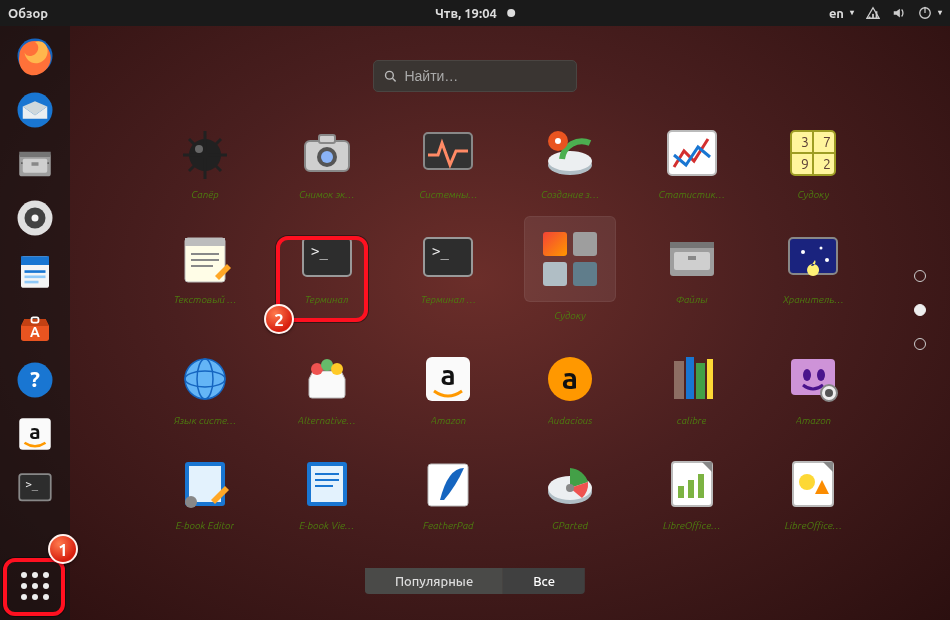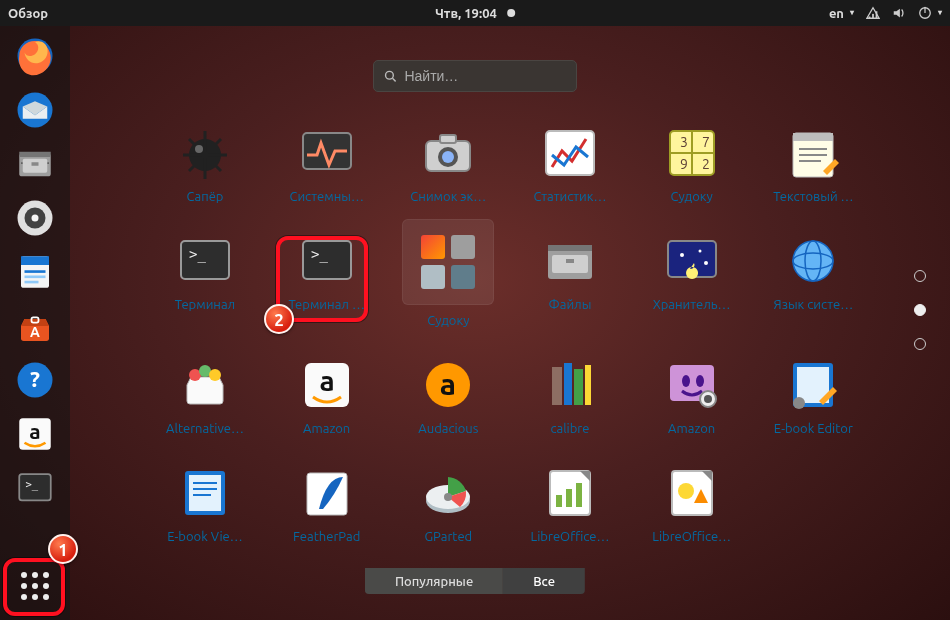--- a/index.html
+++ b/index.html
@@ -72,23 +72,24 @@
   .app {
     display: flex; flex-direction: column; align-items: center; gap: 8px;
     width: 110px; cursor: pointer;
   }
   .app-icon {
     width: 56px; height: 56px; border-radius: 6px;
     display: flex; align-items: center; justify-content: center;
     position: relative;
   }
   .app-label {
-    font-size: 13px; color: #0369a1; text-align: center;
+    font-size: 10px; color: #4d7c0f; text-align: center;
     white-space: nowrap; overflow: hidden; text-overflow: ellipsis;
     max-width: 100%;
+    font-style: italic;
   }
   .folder-tile {
     width: 92px; height: 86px;
     background: rgba(255,255,255,0.08);
     border: 1px solid rgba(255,255,255,0.06);
     border-radius: 6px;
     display: flex; align-items: center; justify-content: center;
     margin-top: -14px;
   }
   .folder-inner { display: grid; grid-template-columns: repeat(2, 24px); gap: 6px; }
@@ -271,39 +272,51 @@
           </g>
           <circle cx="22" cy="24" r="4" fill="#666"></circle>
         </svg>
     </div>
     <div class="app-label">Сапёр</div>
   </div>
 
   <div class="app">
     <div class="app-icon">
       <svg viewBox="0 0 56 56">
-          <rect x="4" y="8" width="48" height="36" rx="4" fill="#333" stroke="#888" stroke-width="2"></rect>
-          <polyline points="8,30 18,30 22,18 30,40 36,26 48,26" fill="none" stroke="#ff8a65" stroke-width="3"></polyline>
-        </svg>
-    </div>
-    <div class="app-label">Системны…</div>
-  </div>
-
-  <div class="app">
-    <div class="app-icon">
-      <svg viewBox="0 0 56 56">
           <rect x="6" y="16" width="44" height="30" rx="5" fill="#cfcfcf" stroke="#888" stroke-width="2"></rect>
           <rect x="20" y="10" width="16" height="8" rx="2" fill="#cfcfcf" stroke="#888" stroke-width="2"></rect>
           <circle cx="28" cy="32" r="10" fill="#555"></circle>
           <circle cx="28" cy="32" r="6" fill="#8ab4f8"></circle>
         </svg>
     </div>
     <div class="app-label">Снимок эк…</div>
   </div>
 
+  <div class="app">
+    <div class="app-icon">
+      <svg viewBox="0 0 56 56">
+          <rect x="4" y="8" width="48" height="36" rx="4" fill="#333" stroke="#888" stroke-width="2"></rect>
+          <polyline points="8,30 18,30 22,18 30,40 36,26 48,26" fill="none" stroke="#ff8a65" stroke-width="3"></polyline>
+        </svg>
+    </div>
+    <div class="app-label">Системны…</div>
+  </div>
+
+  <div class="app">
+    <div class="app-icon">
+      <svg viewBox="0 0 56 56">
+          <ellipse cx="28" cy="40" rx="22" ry="10" fill="#b0bec5"></ellipse>
+          <ellipse cx="28" cy="36" rx="22" ry="10" fill="#eceff1"></ellipse>
+          <path d="M20 34 A20 20 0 0 1 48 18" fill="none" stroke="#4caf50" stroke-width="6"></path>
+          <circle cx="16" cy="16" r="10" fill="#e95420"></circle>
+          <circle cx="16" cy="16" r="3" fill="#fff"></circle>
+        </svg>
+    </div>
+    <div class="app-label">Создание з…</div>
+  </div>
 
   <div class="app">
     <div class="app-icon">
       <svg viewBox="0 0 56 56">
           <rect x="4" y="6" width="48" height="44" rx="4" fill="#fff" stroke="#bbb" stroke-width="2"></rect>
           <polyline points="10,42 20,26 30,36 44,14" fill="none" stroke="#d32f2f" stroke-width="3"></polyline>
           <polyline points="10,30 22,40 34,22 46,32" fill="none" stroke="#1976d2" stroke-width="3"></polyline>
         </svg>
     </div>
     <div class="app-label">Статистик…</div>

